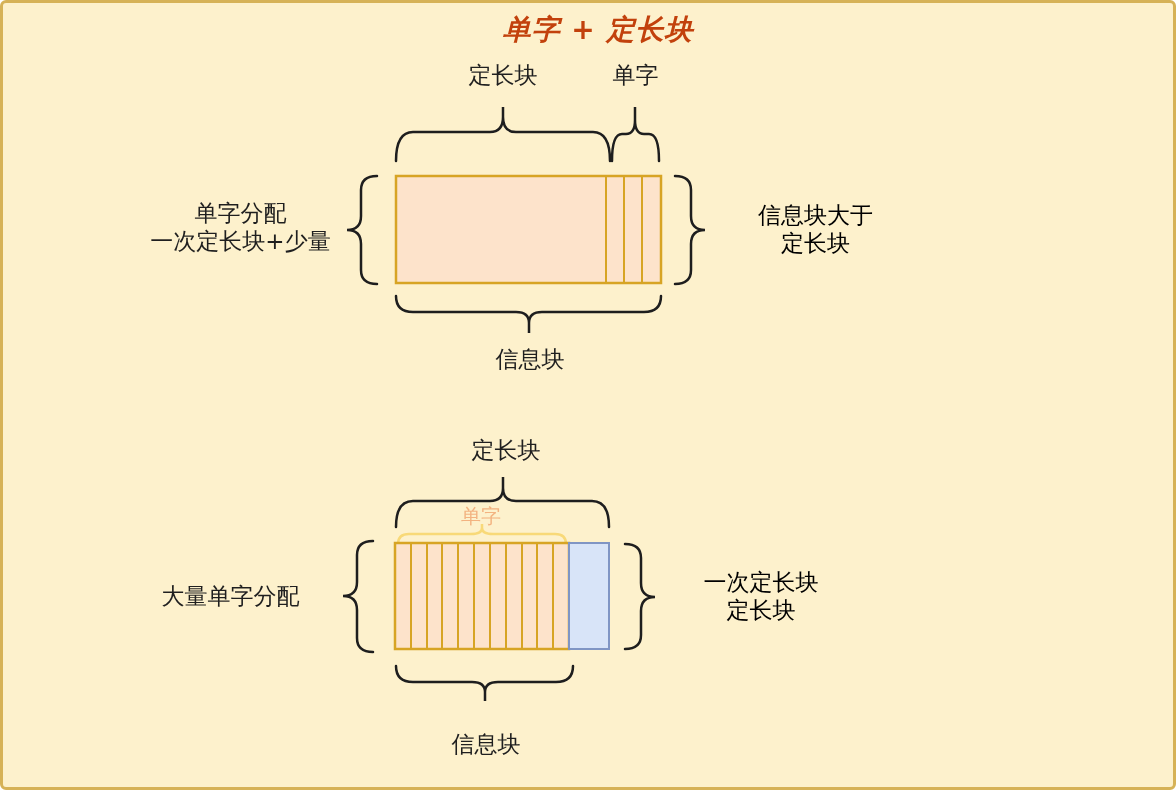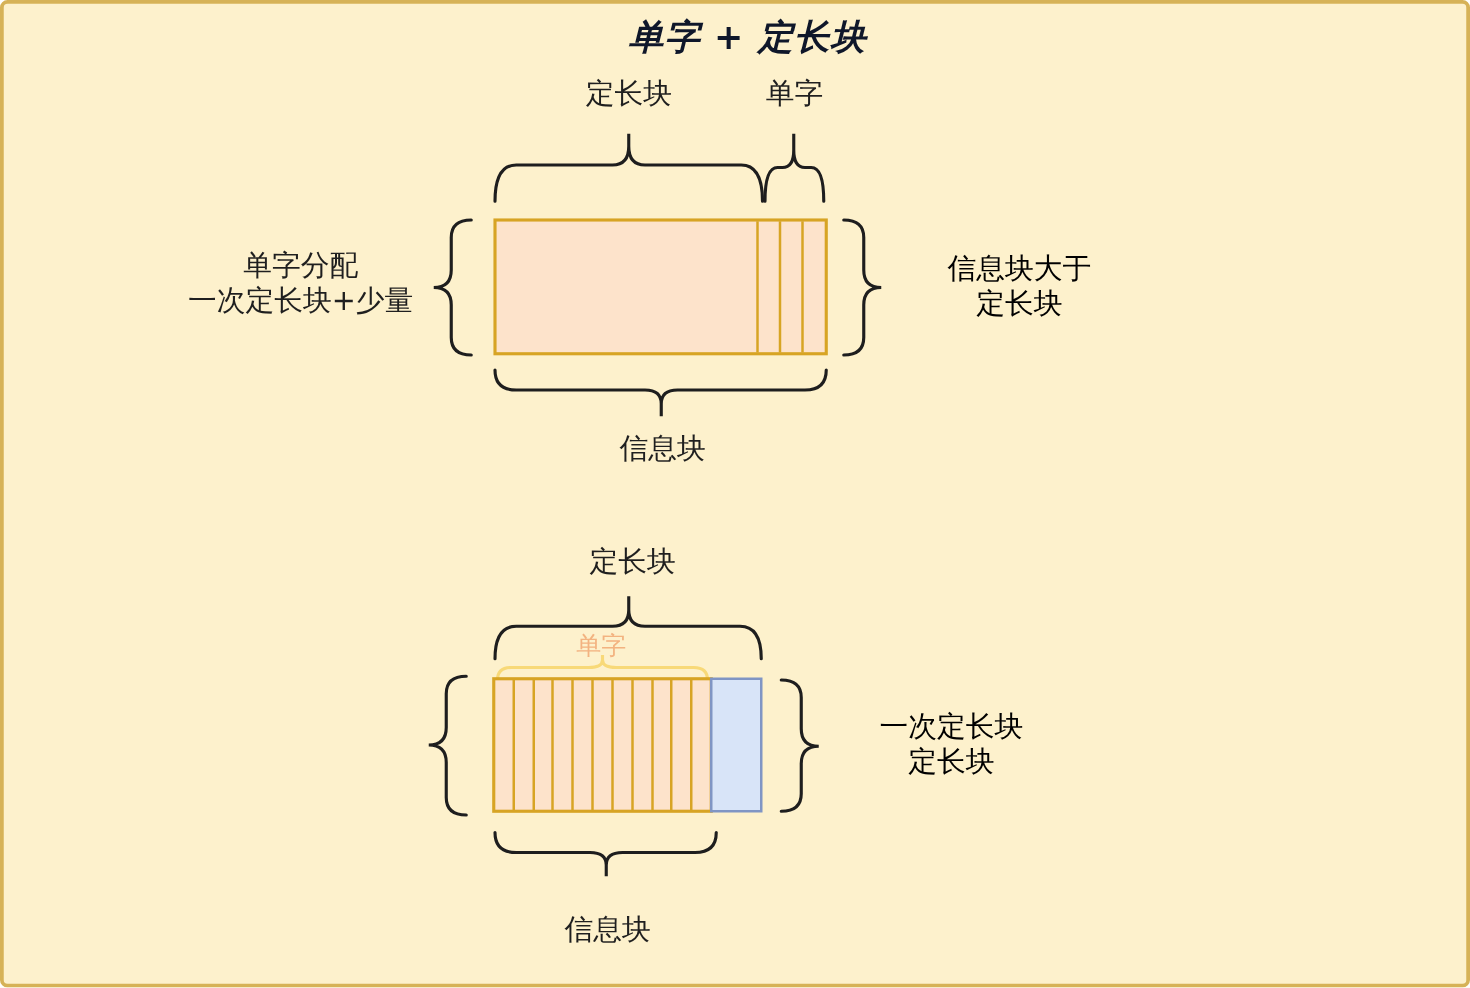--- a/index.html
+++ b/index.html
@@ -11,21 +11,21 @@
     border-radius:6px;
     overflow:hidden;
     font-family:"DejaVu Sans","Liberation Sans",sans-serif;
     color:#1F1F1F;
   }
   #shapes{position:absolute;left:0;top:0;width:1170px;height:784px;}
   .lbl{position:absolute;text-align:center;font-size:23px;line-height:28px;color:#1F1F1F;}
   .title{
     position:absolute;left:420px;top:8px;width:350px;
     text-align:center;font-size:28px;font-weight:bold;font-style:italic;
-    color:#0f172a;letter-spacing:1px;
+    color:#c2410c;letter-spacing:1px;
   }
   .red{color:#000000;}
   .light{color:#F3B380;font-size:20px;line-height:22px;}
 </style>
 </head>
 <body>
 
 <div id="canvas">
 
   <svg id="shapes" viewBox="0 0 1170 784" xmlns="http://www.w3.org/2000/svg">
@@ -96,20 +96,21 @@
   <div class="lbl red" style="left:710px;top:198px;width:205px;">
     <div>信息块大于</div>
     <div>定长块</div>
   </div>
 
   <div class="lbl" style="left:467px;top:342px;width:120px;">信息块</div>
 
   <div class="lbl" style="left:443px;top:433px;width:120px;">定长块</div>
   <div class="lbl light" style="left:438px;top:502px;width:80px;">单字</div>
 
+  <div class="lbl" style="left:115px;top:579px;width:225px;">大量单字分配</div>
 
   <div class="lbl red" style="left:658px;top:565px;width:200px;">
     <div>一次定长块</div>
     <div>定长块</div>
   </div>
 
   <div class="lbl" style="left:423px;top:727px;width:120px;">信息块</div>
 
 </div>
 

